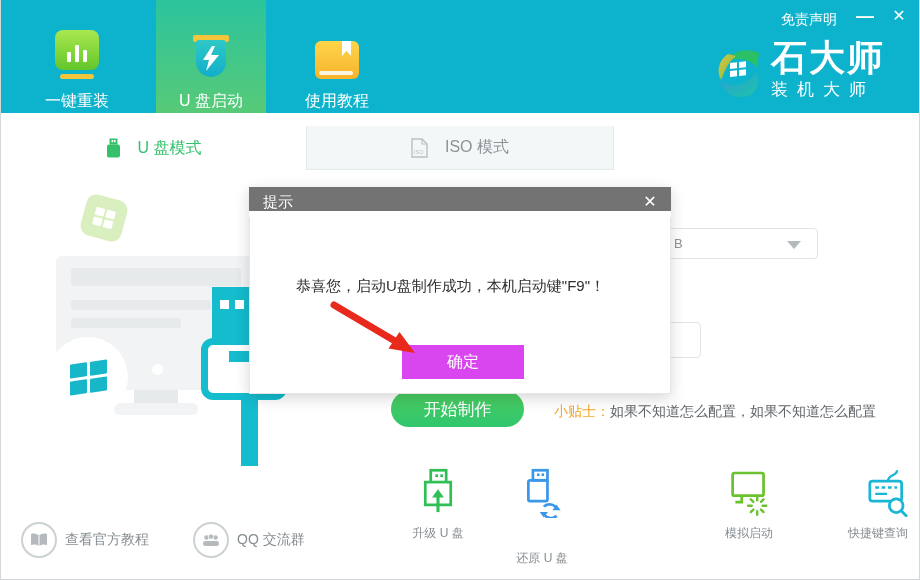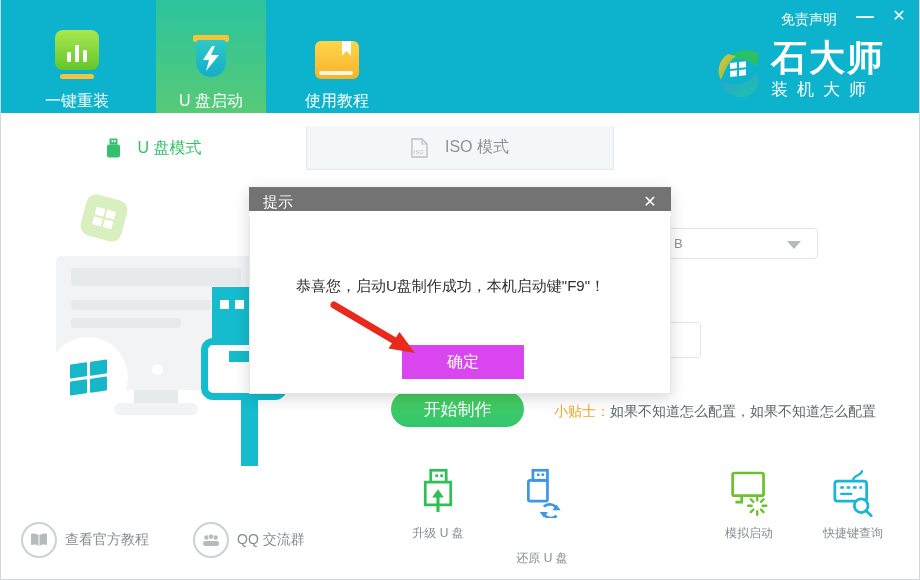--- a/index.html
+++ b/index.html
@@ -339,21 +339,21 @@
           <line x1="37" y1="41" x2="41" y2="41"></line>
         <line x1="24" y1="34" x2="26.8" y2="36.8"></line>
           <line x1="35.2" y1="45.2" x2="38" y2="48"></line>
         <line x1="38" y1="34" x2="35.2" y2="36.8"></line>
           <line x1="26.8" y1="45.2" x2="24" y2="48"></line>
       </g>
     </svg>
     <div class="foot-label">模拟启动</div>
   </div>
 
-  <div class="tool" style="left:797px;">
+  <div class="tool" style="left:797px;align-items:flex-end;">
     <svg width="40" height="50" viewBox="0 0 44 54">
       <g fill="none" stroke="#1ab6d6" stroke-width="2.6">
         <path d="M22 14 C22 6 32 9 32 2"></path>
         <rect x="2" y="14" width="35" height="22" rx="3" stroke-width="3"></rect>
         <path d="M8 21 h4 M15 21 h4 M22 21 h4 M29 21 h3 M8 28 h13"></path>
       </g>
       <circle cx="31" cy="41" r="7.5" fill="#fff" stroke="#1ab6d6" stroke-width="3"></circle>
       <line x1="36.5" y1="46.5" x2="42" y2="52" stroke="#1ab6d6" stroke-width="3" stroke-linecap="round"></line>
     </svg>
     <div class="foot-label">快捷键查询</div>

